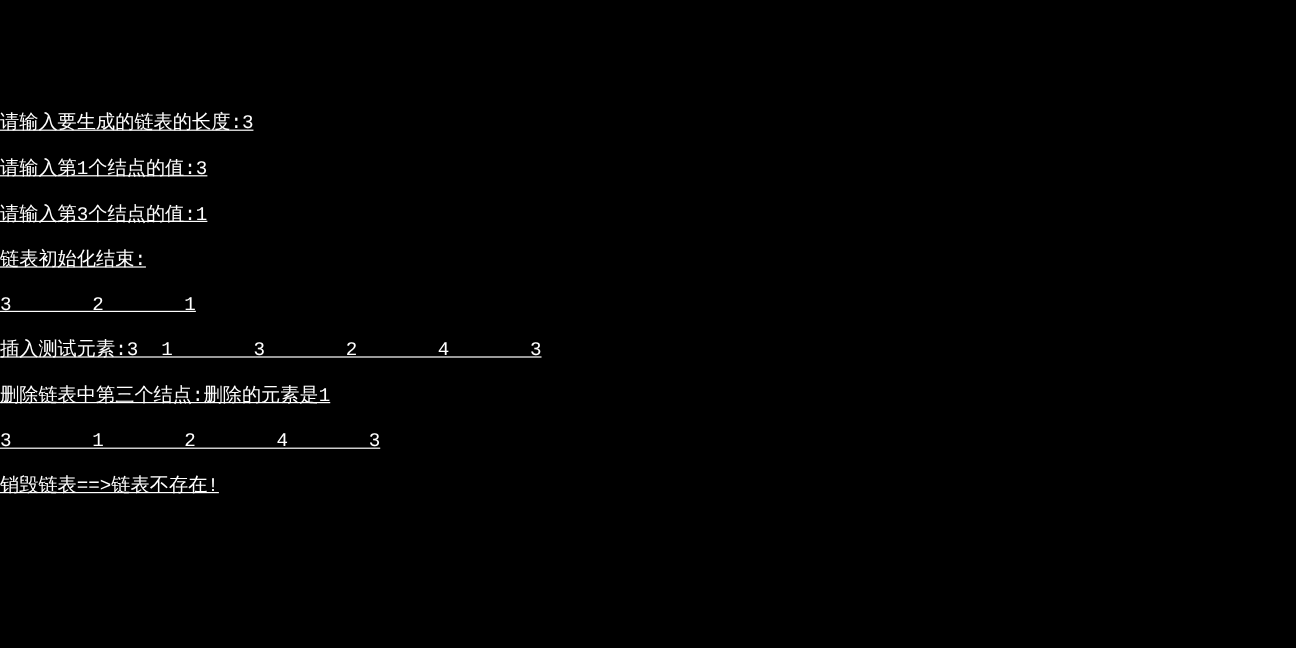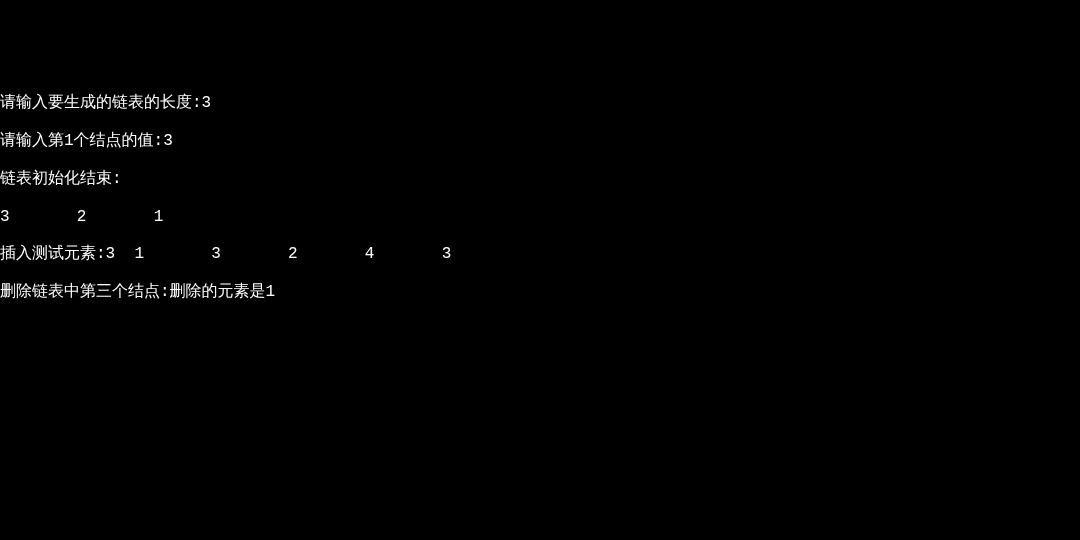--- a/index.html
+++ b/index.html
@@ -17,36 +17,40 @@
       height: 540px;
       overflow: hidden;
       padding: 0;
       white-space: pre;
     }
     .console {
       padding: 0;
     }
     .line {
       white-space: pre;
+      text-decoration: underline;
     }
     @keyframes blink {
       50% { opacity: 0; }
     }
   </style>
 </head>
 <body>
 
 
 
 <div class="console">
 <div class="line">请输入要生成的链表的长度:3</div>
 <div class="line">请输入第1个结点的值:3</div>
+<div class="line">请输入第3个结点的值:1</div>
 <div class="line">链表初始化结束:</div>
 <div class="line">3       2       1</div>
 <div class="line">插入测试元素:3  1       3       2       4       3</div>
 <div class="line">删除链表中第三个结点:删除的元素是1</div>
+<div class="line">3       1       2       4       3</div>
+<div class="line">销毁链表==&gt;链表不存在!</div>
 
 
 
 </div>
 
 
 
 
 </body></html>

